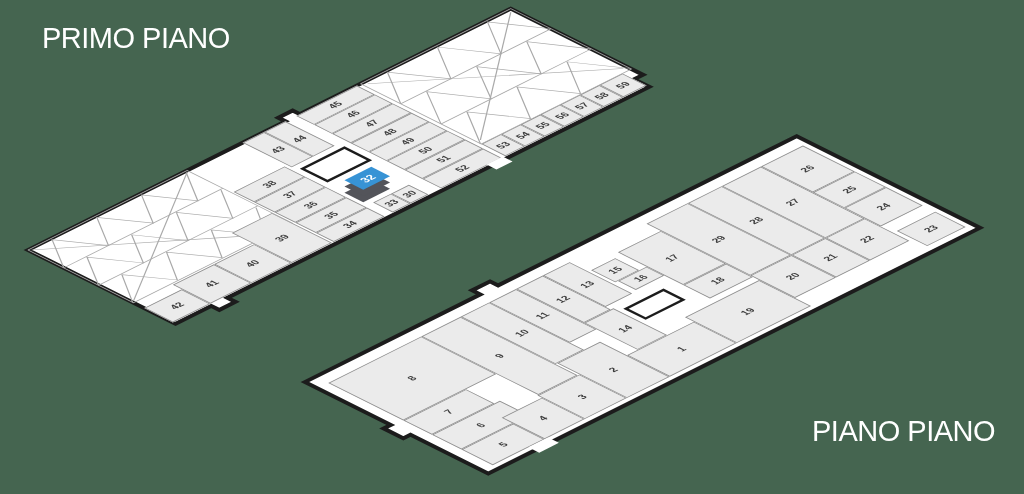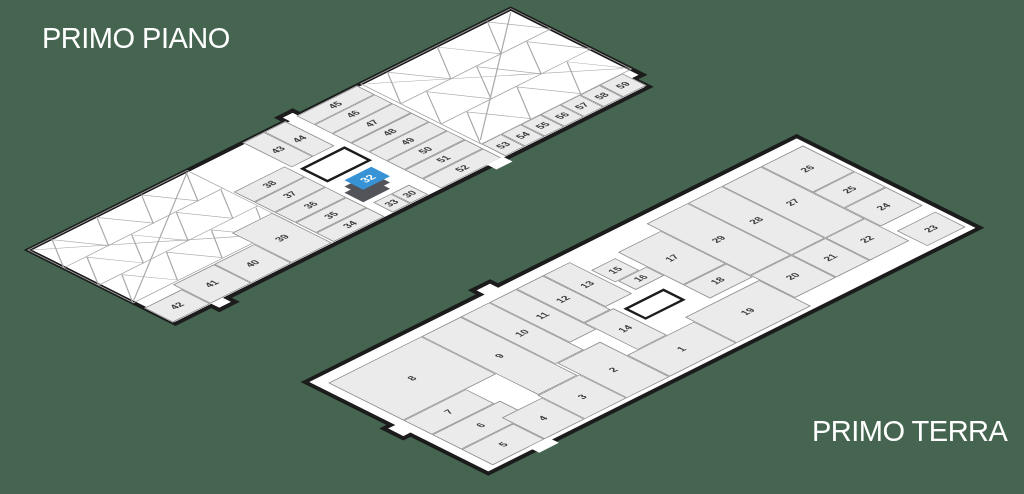--- a/index.html
+++ b/index.html
@@ -54,21 +54,21 @@
     position:absolute;
     display:flex;align-items:center;justify-content:center;
   }
   .hbox-top span{font-size:11px;font-weight:700;}
 </style>
 </head>
 <body>
 
 <div id="stage">
   <div class="title t1">PRIMO PIANO</div>
-  <div class="title t2">PRIMO TERRA</div>
+  <div class="title t2">PIANO PIANO</div>
   <div class="plan plan1">
       <svg class="outline" viewBox="-14 -14 568 193" width="568" height="193">
         <polygon points="0,0 288,0 288,-8 304,-8 304,0 540,0 540,148 530,148 530,165 58,165 58,174 40,174 40,165 0,165"></polygon>
       </svg>
       <svg class="mesh" viewBox="0 0 178 118" width="178" height="118" style="left: 0px; top: 0px;">
         <polyline points="0,0 178,0 178,118 0,118 0,0"></polyline>
         <polyline points="0,40 178,40"></polyline>
         <polyline points="0,79 178,79"></polyline>
         <polyline points="0,40 25,2 50,40 75,2 100,40 125,2 150,40 175,2"></polyline>
         <polyline points="0,79 25,41 50,79 75,41 100,79 125,41 150,79 175,41"></polyline>

